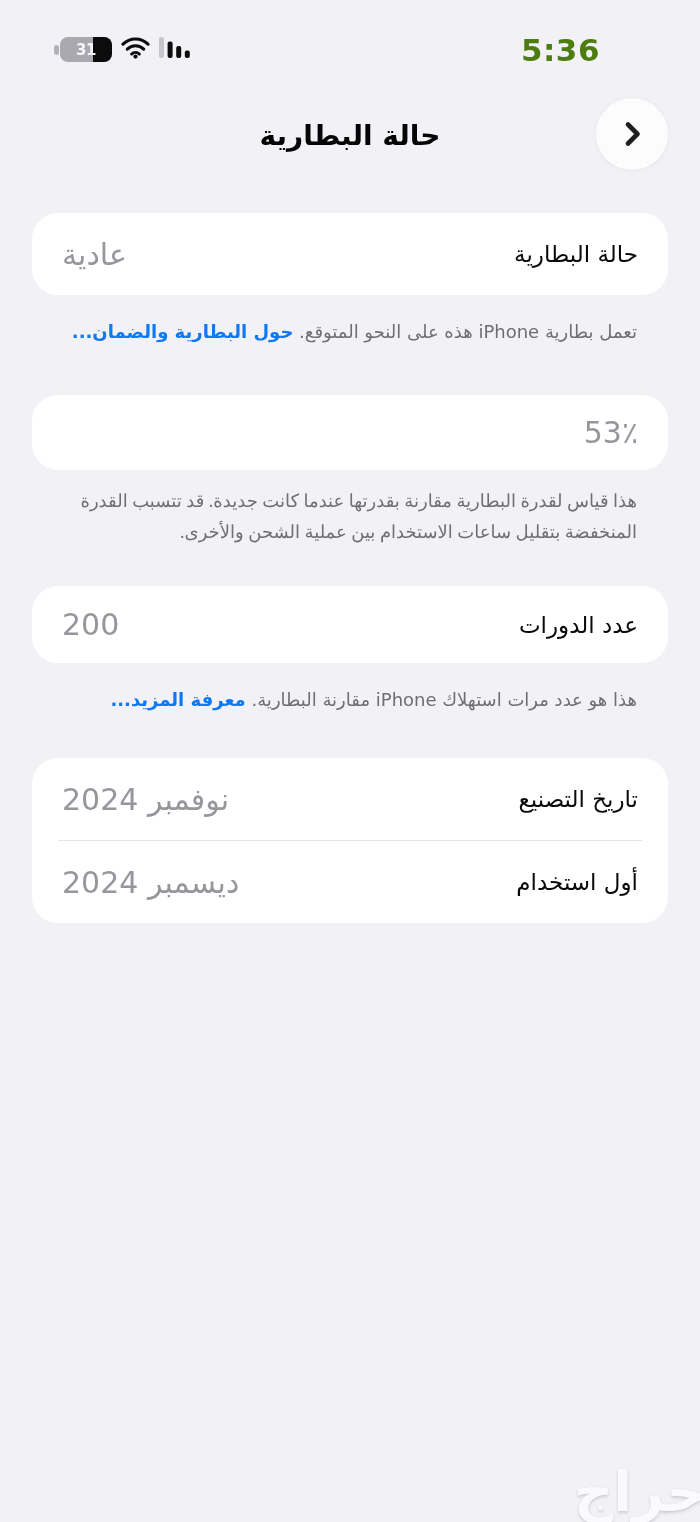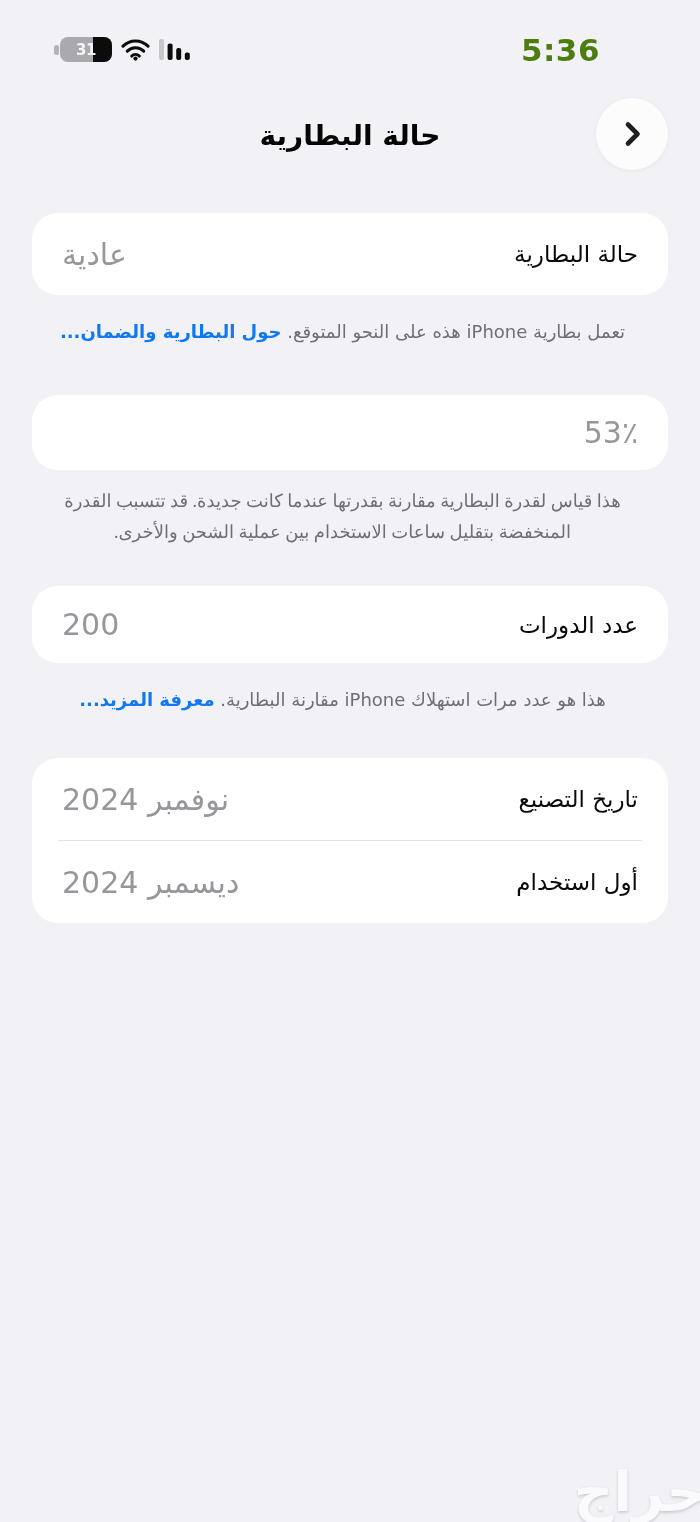--- a/index.html
+++ b/index.html
@@ -8,21 +8,21 @@
     height: 1522px;
     position: relative;
     background: #f2f2f6;
     overflow: hidden;
     font-family: "DejaVu Sans", "Liberation Sans", sans-serif;
     color: #0a0a0a;
   }
 
   
   .status-bar { position: absolute; top: 0; left: 0; right: 0; height: 80px; direction: ltr; }
-  .sb-cluster { position: absolute; left: 60px; top: 37px; display: flex; align-items: center; gap: 9px; }
+  .sb-cluster { position: absolute; left: 60px; top: 37px; display: flex; gap: 9px; }
   .battery { position: relative; width: 52px; height: 25px; }
   .battery-nub { position: absolute; left: -6px; top: 8px; width: 5px; height: 10px; border-radius: 3px; background: #b2b2b8; }
   .battery-body { position: absolute; inset: 0; background: #a9a9af; border-radius: 8px; overflow: hidden; }
   .battery-fill { position: absolute; right: 0; top: 0; bottom: 0; width: 36%; background: #0c0c0d; }
   .battery-label { position: absolute; inset: 0; display: flex; align-items: center; justify-content: center;
     font-size: 15px; font-weight: 700; color: #f7f7f9; letter-spacing: -0.5px; }
   .sb-time { position: absolute; right: 100px; top: 32px; font-size: 31px; font-weight: 600; color: #4d7c0f; letter-spacing: 0.5px; }
 
   
   .nav { position: absolute; top: 96px; left: 0; right: 0; height: 78px; }
@@ -38,21 +38,21 @@
   .row-label { font-size: 23px; font-weight: 500; color: #0a0a0a; }
   .row-value { font-size: 30px; color: #96969c; }
   .card-1 { top: 213px; height: 82px; }
   .card-2 { top: 395px; height: 75px; }
   .card-3 { top: 586px; height: 77px; }
   .card-4 { top: 758px; height: 165px; display: flex; flex-direction: column; }
   .card-4 .subrow { flex: 1; }
   .divider { height: 1px; background: #e3e3e8; margin: 0 26px; }
 
   
-  .footnote { position: absolute; right: 63px; left: 48px; text-align: center;
+  .footnote { position: absolute; right: 63px; left: 48px; text-align: right;
     font-size: 18px; line-height: 31px; color: #6e6e73; }
   .footnote.oneline { white-space: nowrap; overflow: visible; }
   .fn-1 { top: 316px; }
   .fn-2 { top: 486px; font-family: Liberation Serif, serif; }
   .fn-3 { top: 684px; }
   .fn-link { color: #0f78f2; font-weight: 600; cursor: pointer; }
 
   
   .watermark { position: absolute; bottom: -2px; right: -6px; font-size: 55px; font-weight: 700;
     color: #fafafc; text-shadow: 0 2px 3px rgba(165,165,180,0.45), 0 0 1px rgba(165,165,180,0.35);

